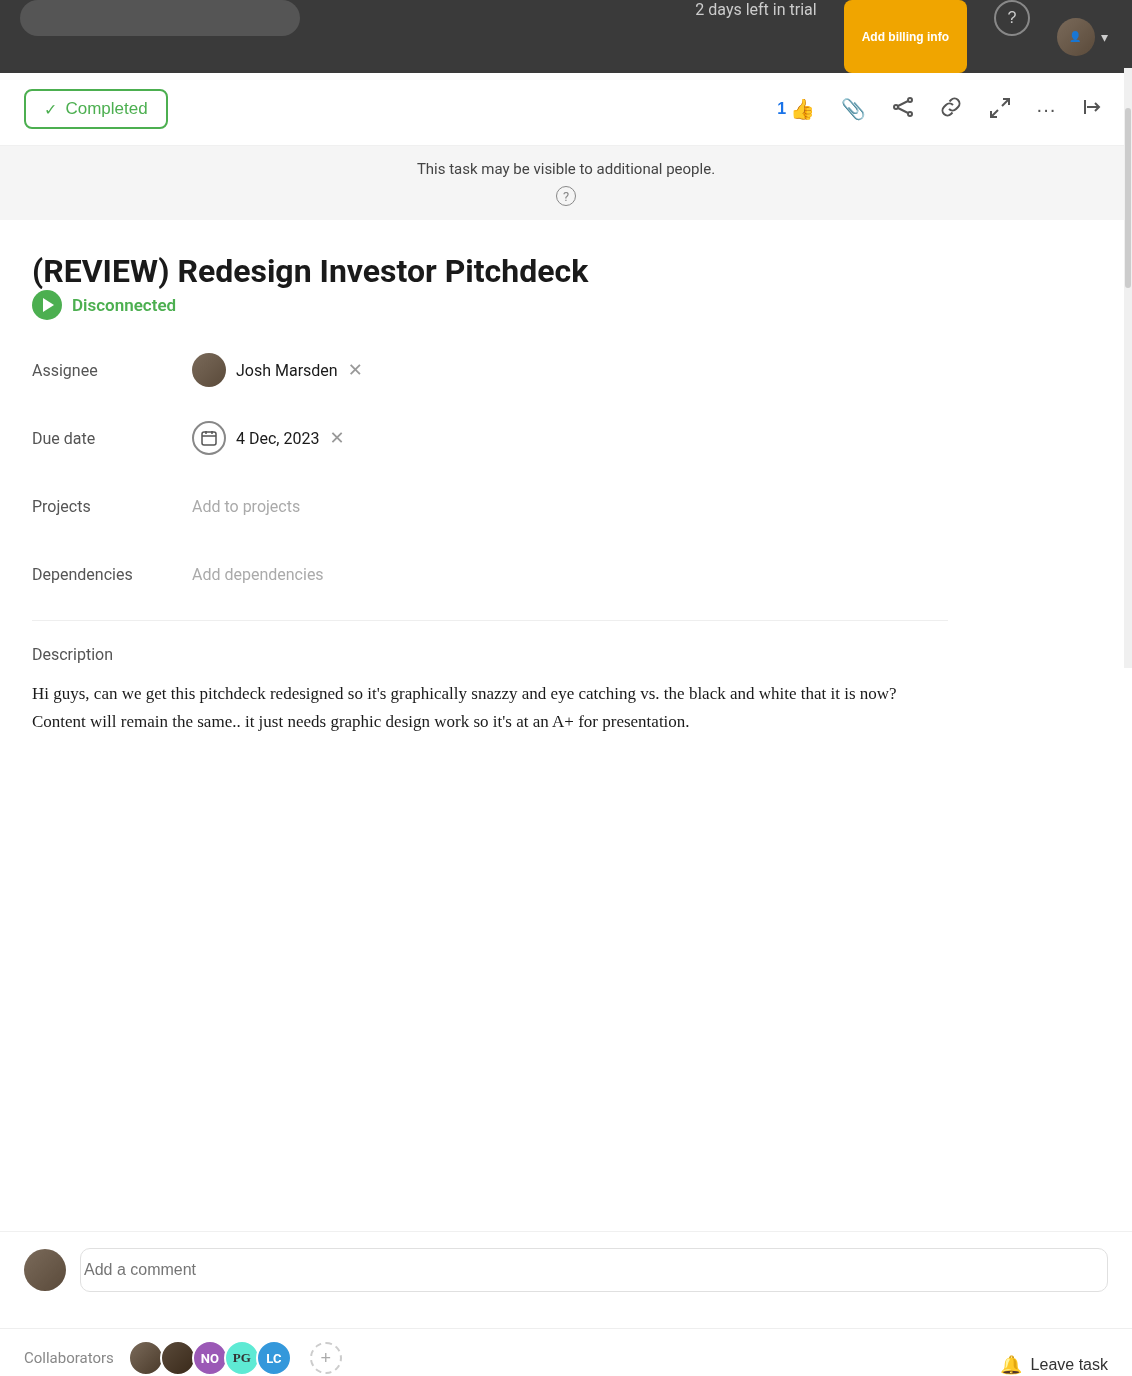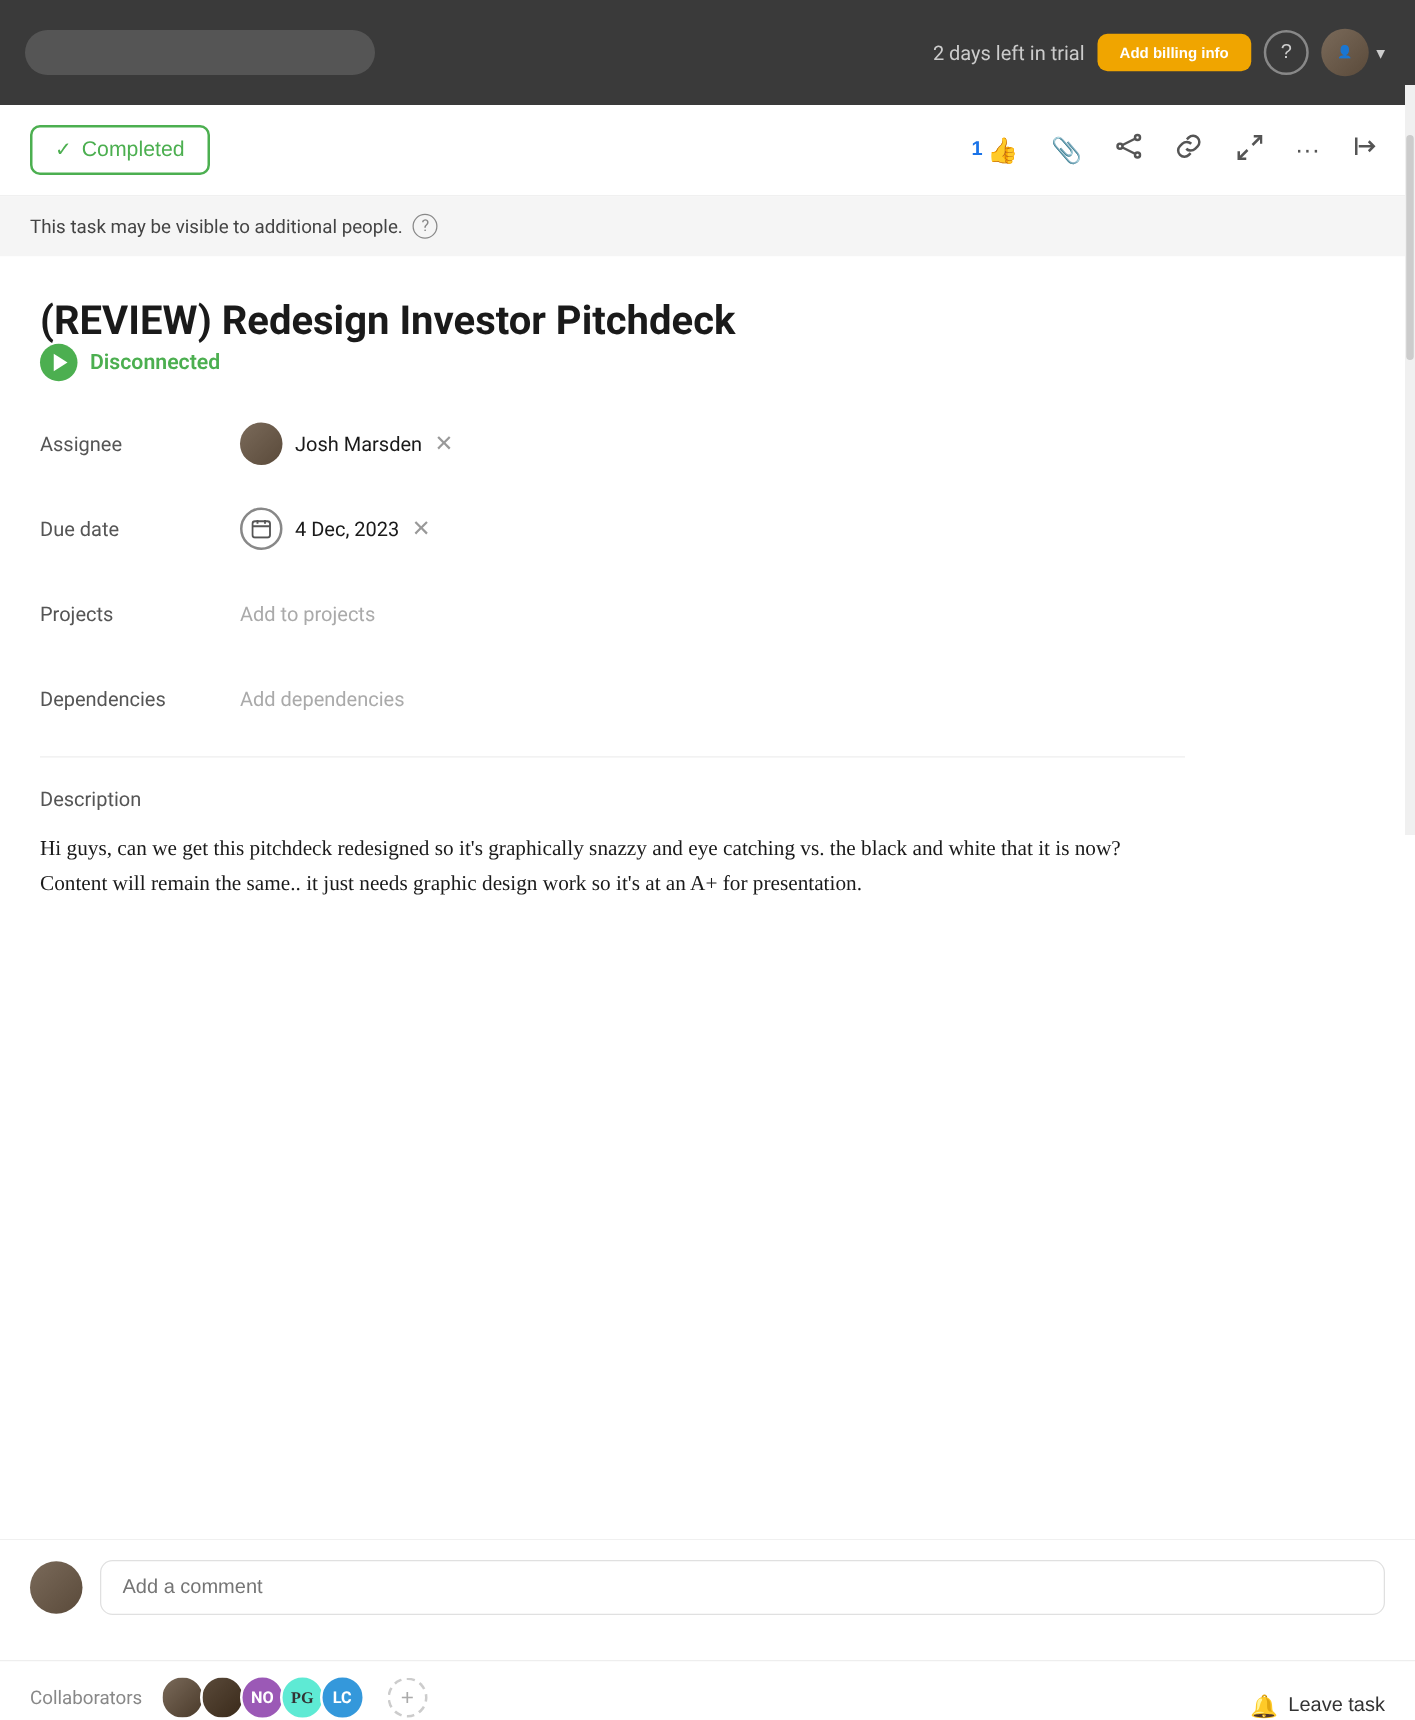--- a/index.html
+++ b/index.html
@@ -7,26 +7,25 @@
       font-family: -apple-system, BlinkMacSystemFont, 'Segoe UI', Roboto, sans-serif;
       background: #fff;
       width: 1132px;
       min-height: 1376px;
       overflow-x: hidden;
     }
 
     
     .topbar {
       background: #3a3a3a;
-      height: 84px;
-      display: flex;
-      align-items: center;
+      height: 73px;
+      display: flex;
       justify-content: flex-end;
       padding: 0 24px;
-      gap: 10px;
+      gap: 27px;
       position: relative;
     }
     .topbar-left-pill {
       position: absolute;
       left: 20px;
       background: #555;
       border-radius: 20px;
       width: 280px;
       height: 36px;
     }
@@ -129,20 +128,21 @@
 
     
     .visibility-notice {
       background: #f5f5f5;
       padding: 14px 24px;
       font-size: 15px;
       color: #444;
       display: flex;
       align-items: center;
       gap: 8px;
+      flex-direction: column;
     }
     .question-circle {
       width: 20px;
       height: 20px;
       border-radius: 50%;
       border: 1.5px solid #888;
       display: inline-flex;
       align-items: center;
       justify-content: center;
       font-size: 13px;
@@ -303,21 +303,21 @@
       width: 42px;
       height: 42px;
       border-radius: 50%;
       background: linear-gradient(135deg, #7a6a5a, #5a4a3a);
       flex-shrink: 0;
     }
     .comment-input {
       flex: 1;
       border: 1px solid #e0e0e0;
       border-radius: 10px;
-      padding: 12px 17px;
+      padding: 12px 3px;
       font-size: 16px;
       color: #aaa;
       background: #fff;
       outline: none;
     }
     .ai-sparkle-btn {
       width: 44px;
       height: 44px;
       border-radius: 50%;
       background: #fff;

